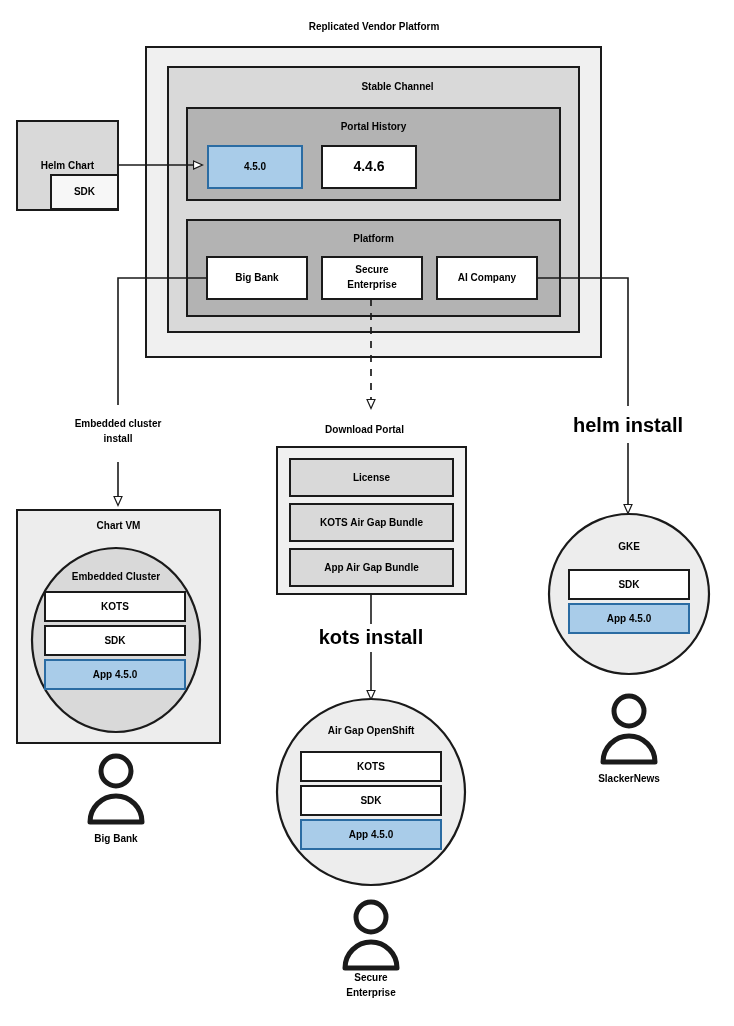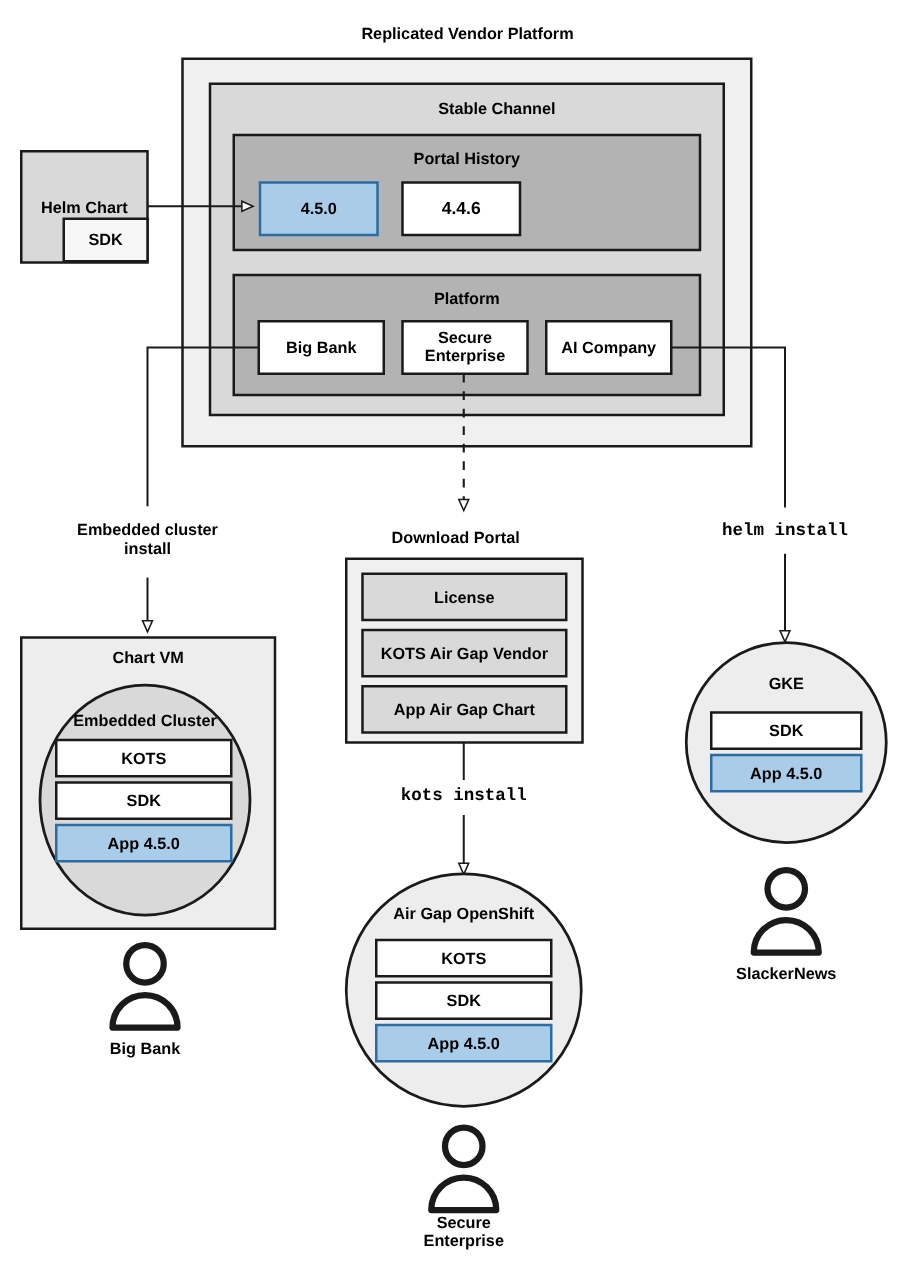--- a/index.html
+++ b/index.html
@@ -18,31 +18,31 @@
   #canvas {
     position: absolute;
     left: 0; top: 0;
     width: 734px;
     height: 1026px;
   }
   .lbl {
     position: absolute;
     font-family: "Liberation Sans", sans-serif;
     font-weight: bold;
-    font-size: 13px;
+    font-size: 10px;
     line-height: 15px;
     text-align: center;
     color: #000;
     white-space: pre-line;
     pointer-events: none;
   }
   .lbl.mono {
-    font-family: Liberation Mono, monospace;
+    font-family: Liberation Sans, sans-serif;
     font-weight: bold;
-    font-size: 14px;
+    font-size: 20px;
     letter-spacing: 0px;
   }
   .lbl.blue {
     color: #000000;
   }
 </style>
 </head>
 <body>
 
 <svg id="canvas" viewBox="0 0 734 1026" xmlns="http://www.w3.org/2000/svg">
@@ -139,22 +139,22 @@
 Enterprise</div>
 <div class="lbl" style="left:435px; top:270px; width:104px;">AI Company</div>
 
 <div class="lbl" style="left:38px; top:416px; width:160px;">Embedded cluster
 install</div>
 <div class="lbl mono" style="left:291px; top:630px; width:160px;">kots install</div>
 <div class="lbl mono" style="left:548px; top:418px; width:160px;">helm install</div>
 
 <div class="lbl" style="left:270px; top:422px; width:189px;">Download Portal</div>
 <div class="lbl" style="left:290px; top:470px; width:163px;">License</div>
-<div class="lbl" style="left:290px; top:515px; width:163px;">KOTS Air Gap Vendor</div>
-<div class="lbl" style="left:290px; top:560px; width:163px;">App Air Gap Chart</div>
+<div class="lbl" style="left:290px; top:515px; width:163px;">KOTS Air Gap Bundle</div>
+<div class="lbl" style="left:290px; top:560px; width:163px;">App Air Gap Bundle</div>
 
 <div class="lbl" style="left:17px; top:518px; width:203px;">Chart VM</div>
 <div class="lbl" style="left:32px; top:569px; width:168px;">Embedded Cluster</div>
 <div class="lbl" style="left:45px; top:599px; width:140px;">KOTS</div>
 <div class="lbl" style="left:45px; top:633px; width:140px;">SDK</div>
 <div class="lbl blue" style="left:45px; top:667px; width:140px;">App 4.5.0</div>
 
 <div class="lbl" style="left:287px; top:723px; width:168px;">Air Gap OpenShift</div>
 <div class="lbl" style="left:301px; top:759px; width:140px;">KOTS</div>
 <div class="lbl" style="left:301px; top:793px; width:140px;">SDK</div>

